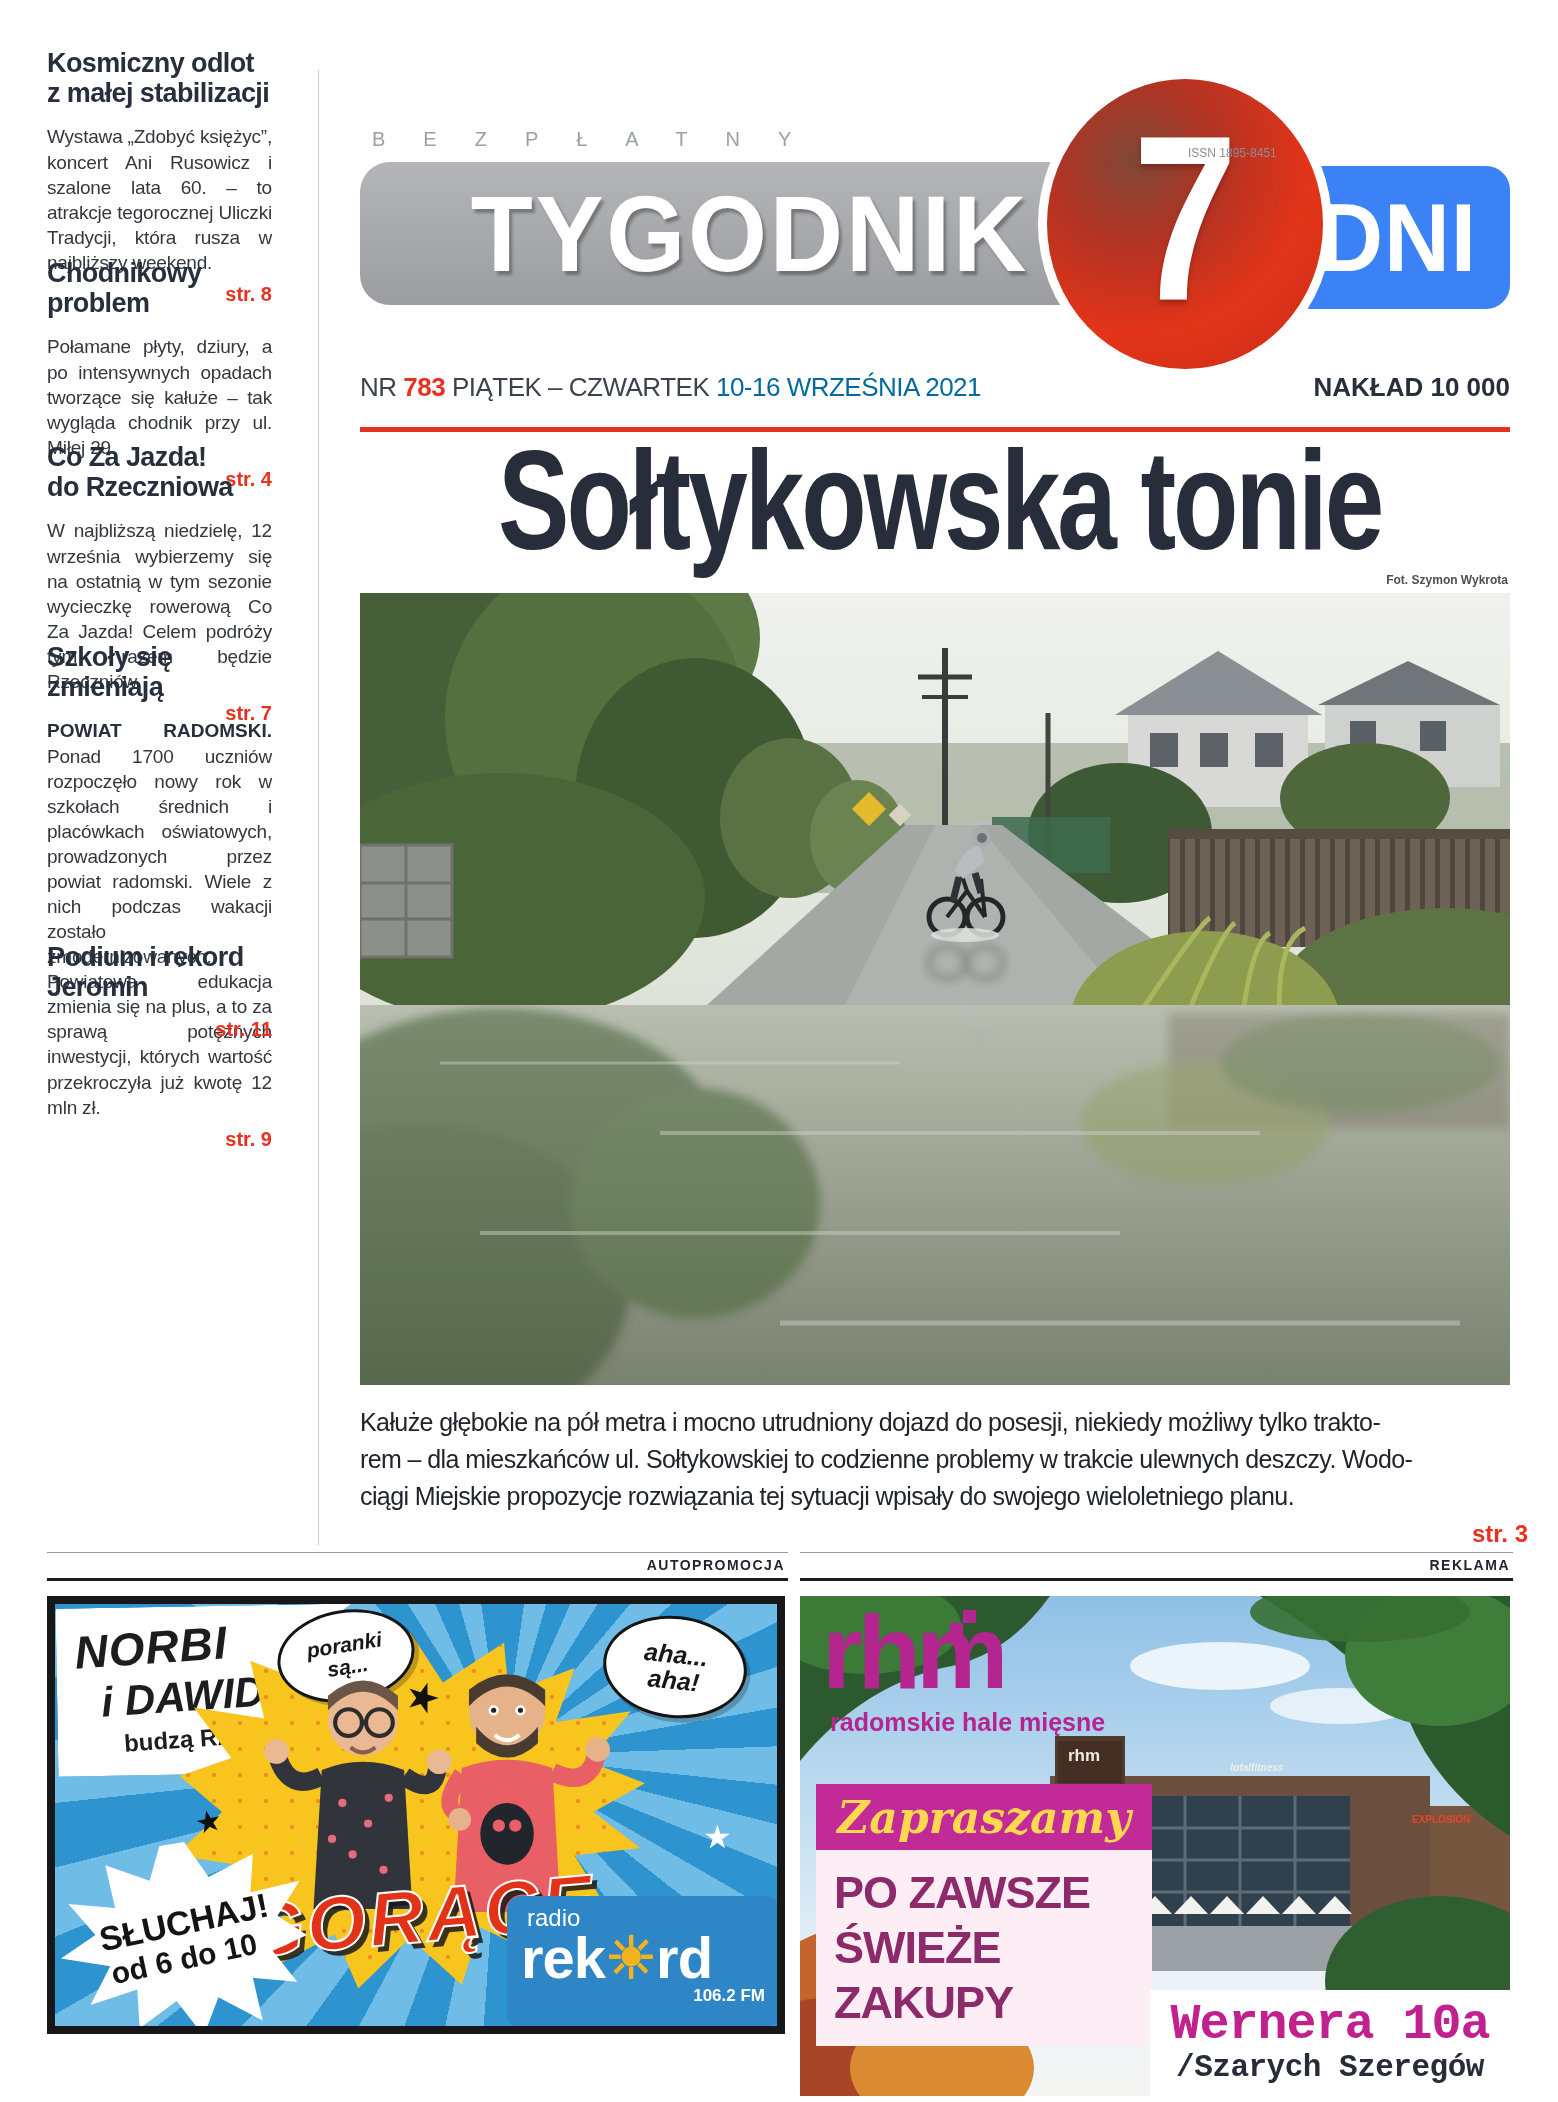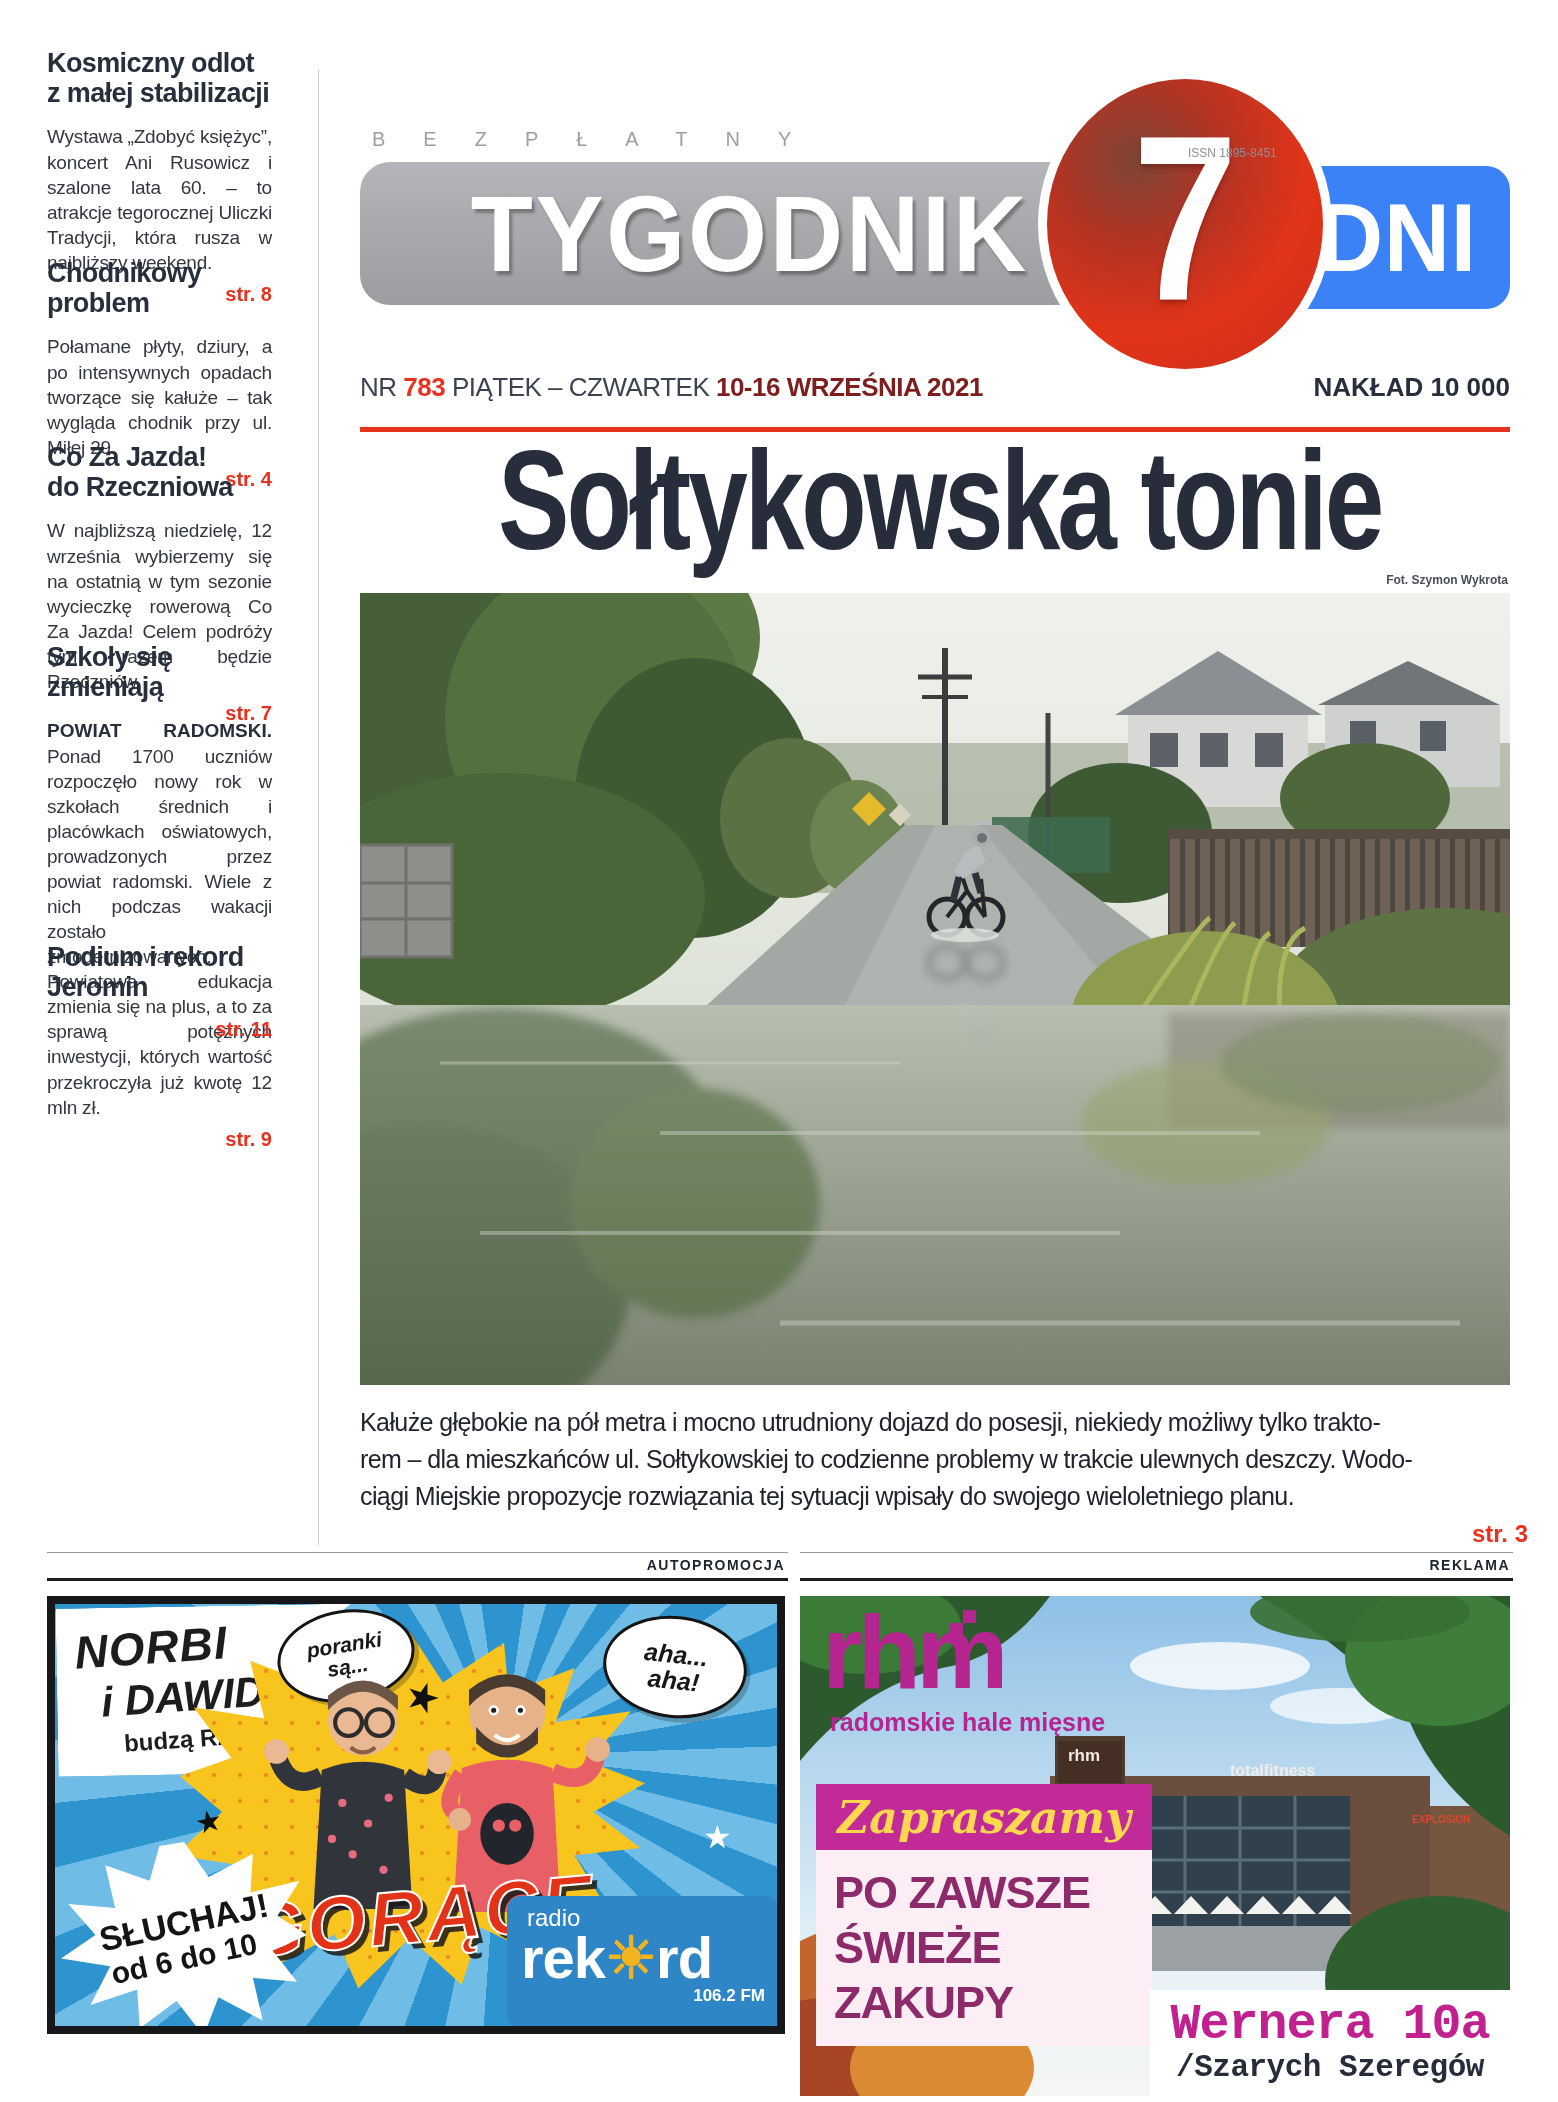--- a/index.html
+++ b/index.html
@@ -36,21 +36,21 @@
       z-index:3;border:9px solid #ffffff;box-sizing:border-box;
       background:radial-gradient(circle at 32% 28%,#7e4636 0%,#b33323 30%,#e23418 62%,#c92c1a 100%);
       display:flex;align-items:center;justify-content:center;}
   .logo-seven span{font-size:235px;font-weight:800;color:#ffffff;
       transform:scaleX(.80) translateY(-6px);text-shadow:0 4px 6px rgba(80,10,5,.35);}
 
   .issue-row{left:360px;top:372px;width:1150px;display:flex;
              justify-content:space-between;align-items:baseline;}
   .issue-left{font-size:26px;color:#3c4350;letter-spacing:-0.5px;}
   .issue-left .num{color:#e8311f;font-weight:800;}
-  .issue-left .range{font-weight:700;color:#7f1d1d;margin-top:38px;}
+  .issue-left .range{font-weight:400;color:#0369a1;margin-top:38px;}
   .circulation{font-size:26px;font-weight:800;color:#272e3c;}
   .red-rule{left:360px;top:427px;width:1150px;height:5px;background:#e6331f;}
 
   
   .headline{left:360px;top:430px;width:1150px;text-align:center;font-size:141px;
       font-weight:800;color:#272d3b;letter-spacing:-4px;line-height:1.0;
       transform:scaleX(.76);transform-origin:center;white-space:nowrap;}
   .photo-credit{left:360px;top:573px;width:1148px;text-align:right;font-size:12px;
       color:#4a4f57;font-weight:700;}
   .main-photo{left:360px;top:593px;width:1150px;height:792px;overflow:hidden;}
@@ -121,21 +121,21 @@
   .rhm-slogan{left:16px;top:254px;width:336px;height:196px;background:#fdeef5;
       padding:16px 0 0 18px;box-sizing:border-box;font-size:45px;font-weight:800;
       color:#8c2a6a;line-height:1.22;white-space:pre-line;letter-spacing:-1px;}
   .rhm-address{left:350px;top:394px;width:360px;height:106px;background:#ffffff;
       text-align:center;padding-top:10px;box-sizing:border-box;font-family:Liberation Mono, monospace;}
   .rhm-addr1{font-size:50px;font-weight:800;color:#c0218f;letter-spacing:-1px;line-height:1;}
   .rhm-addr2{font-size:31px;font-weight:800;color:#262c3a;letter-spacing:-0.5px;}
   .bsign{position:absolute;font-weight:700;}
   .bsign-rhm{left:268px;top:150px;font-size:17px;color:#f3e9e2;}
   .bsign-expl{left:612px;top:218px;font-size:10px;color:#e3452c;text-align:right;}
-  .bsign-fit{left:430px;top:166px;font-size:16px;color:#f0ede8;}
+  .bsign-fit{left:430px;top:166px;font-size:10px;color:#f0ede8;font-style:italic;}
 </style>
 </head>
 <body>
 
 <div class="abs v-divider"></div>
 
 <div class="sidebar-article" style="top:48px">
   <h2 class="sb-title">Kosmiczny odlot
 z małej stabilizacji</h2>
   <p class="sb-body">Wystawa „Zdobyć księżyc”, koncert Ani Rusowicz i szalone lata 60. – to atrakcje tegorocznej Uliczki Tradycji, która rusza w najbliższy weekend.</p>

